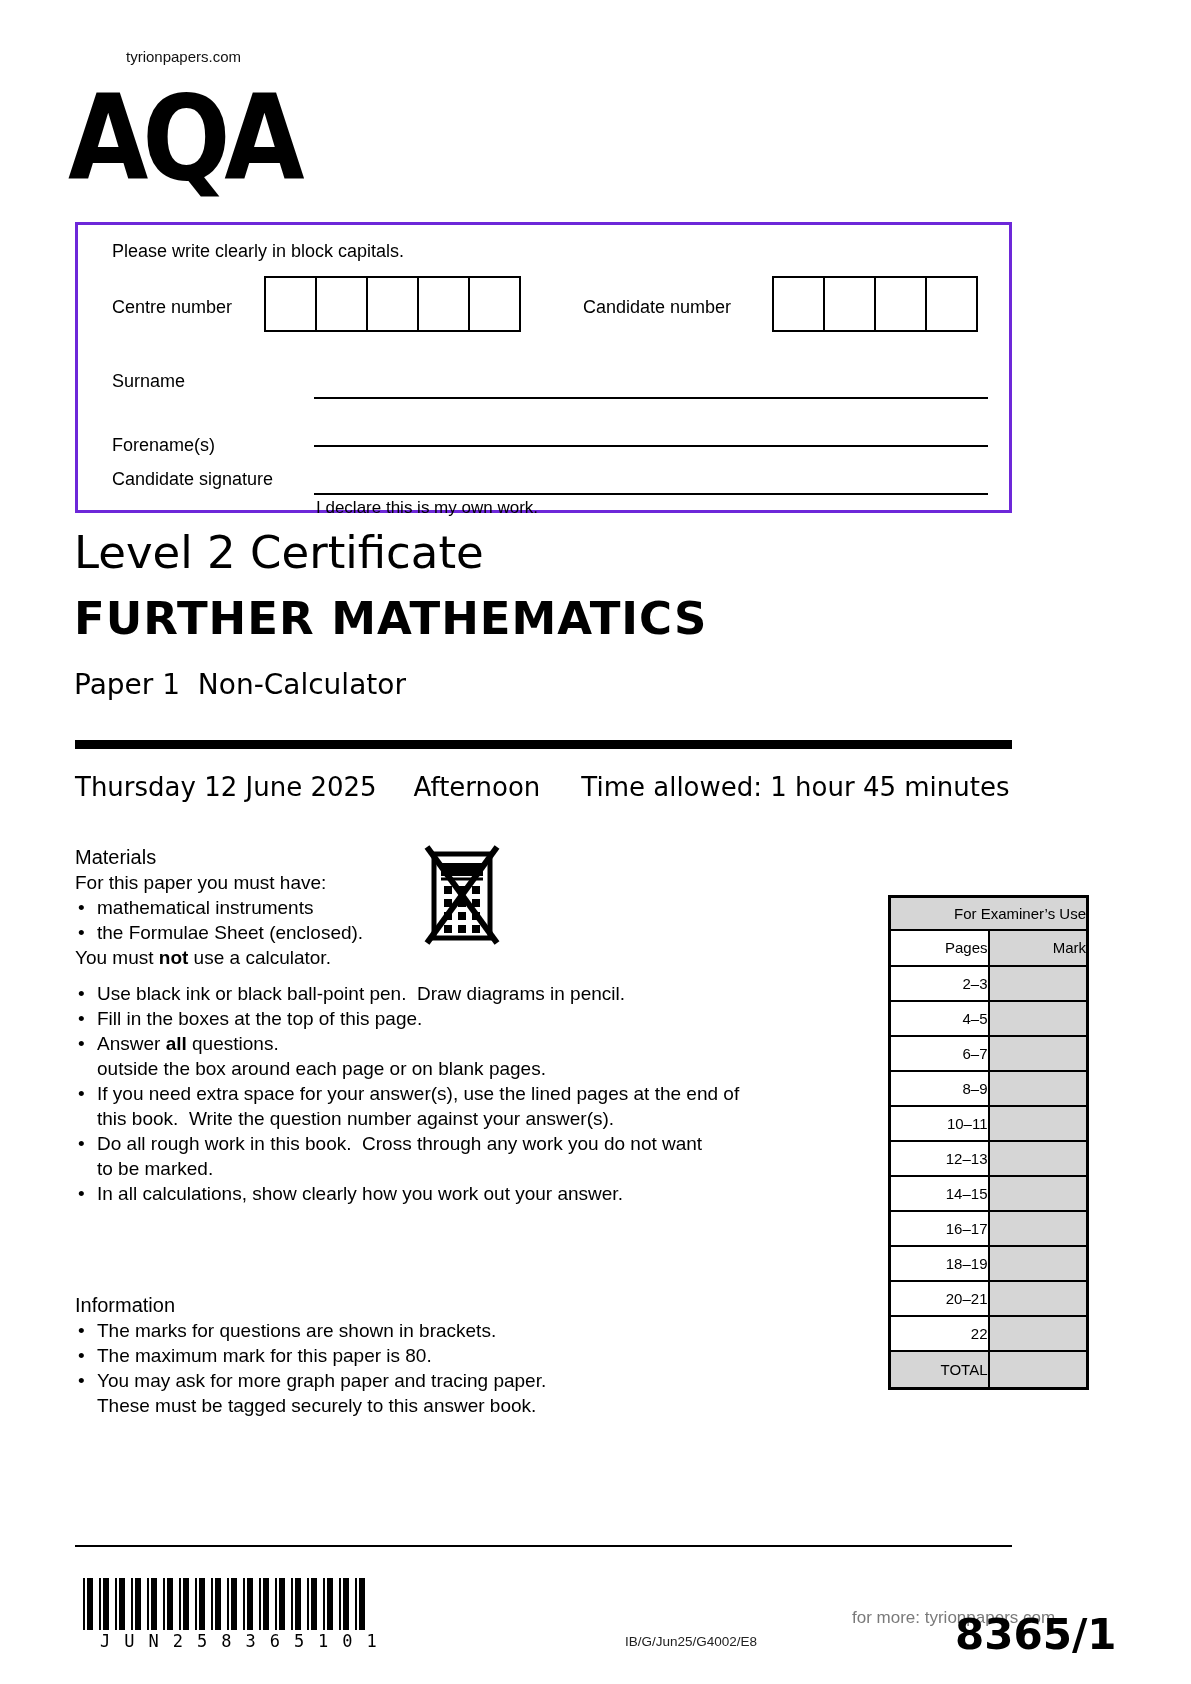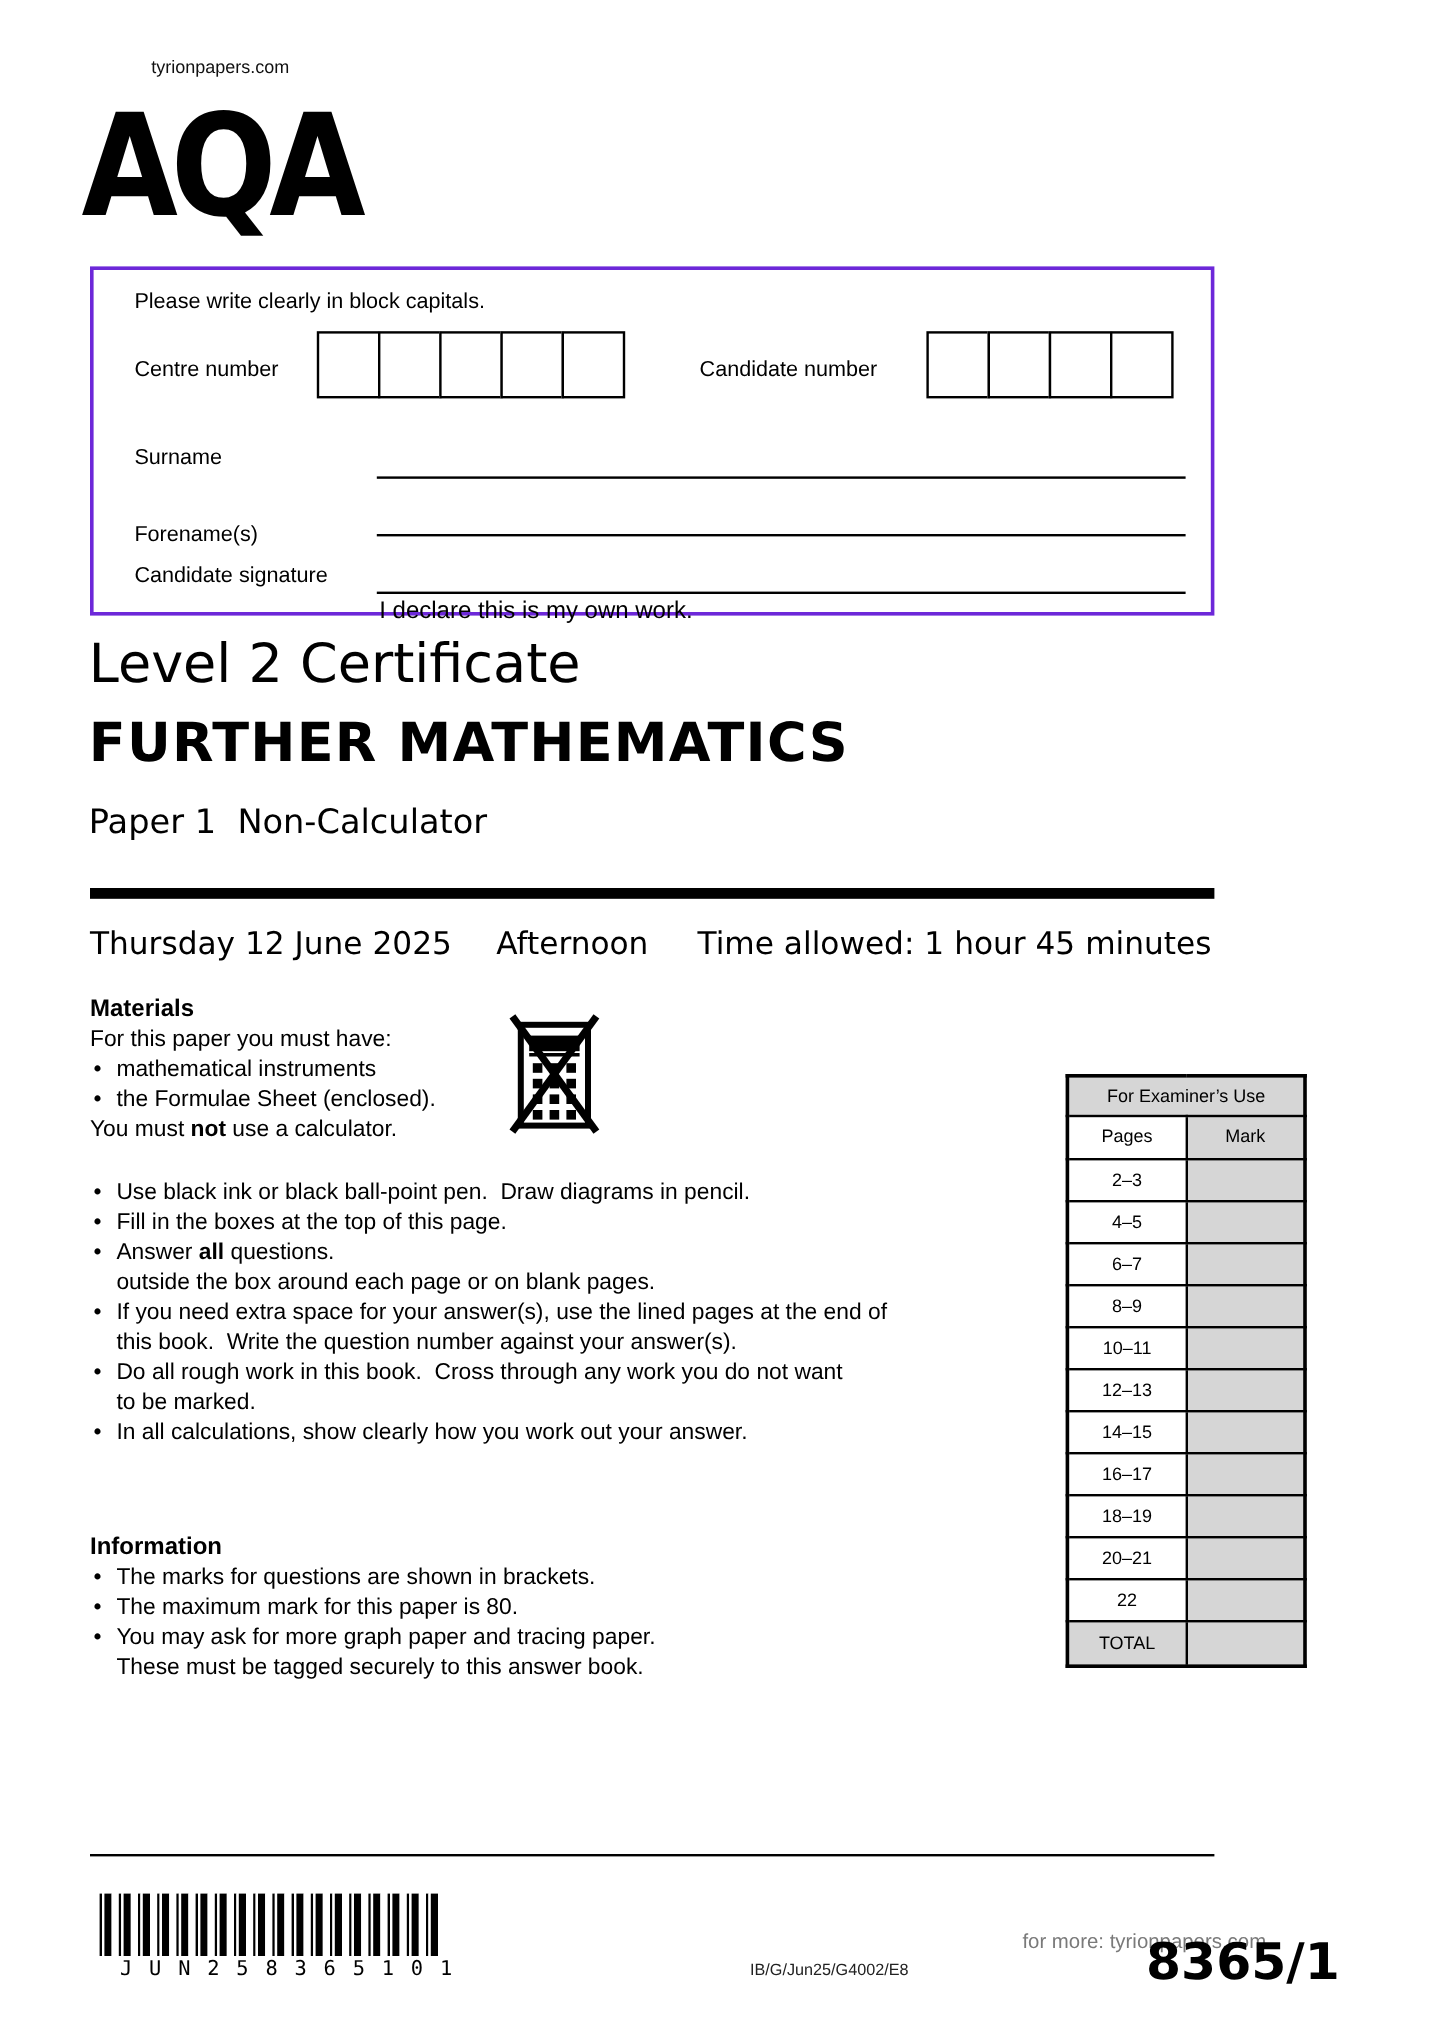--- a/index.html
+++ b/index.html
@@ -15,51 +15,51 @@
           transform:scaleX(0.88); transform-origin:left top; }
 
   
   #candidate-box { left:75px; top:222px; width:937px; height:291px; border:3px solid #6d28d9; }
   .cb-label { position:absolute; font-size:18px; }
   #cb-instruction { left:34px; top:16px; font-size:18px; position:absolute; }
   .cellrow { position:absolute; display:flex; }
   .digit-cell { width:53px; height:56px; border:2px solid #000; margin-left:-2px; background:#fff; }
   .digit-cell:first-child { margin-left:0; }
   .write-line { position:absolute; height:0; border-bottom:2px solid #000; }
-  #cb-declaration { position:absolute; left:238px; top:273px; font-size:20px;text-align:center; }
+  #cb-declaration { position:absolute; left:238px; top:273px; font-size:17px;text-align:center; }
 
   
   #title-qualification { left:74px; top:526px; font-family:"DejaVu Sans", sans-serif; font-size:45px; }
   #title-subject { left:74px; top:592px; font-family:"DejaVu Sans", sans-serif; font-size:45px; font-weight:bold; letter-spacing:1px; }
   #title-paper { left:74px; top:668px; font-family:"DejaVu Sans", sans-serif; font-size:28px; white-space:pre; }
 
   #rule { left:75px; top:740px; width:937px; height:9px; background:#000; }
 
   #session { left:75px; top:772px; width:960px; font-family:"DejaVu Sans", sans-serif; font-size:26px; display:flex; white-space:pre; }
   #session .sep1 { width:37px; }
   #session .sep2 { width:41px; }
 
   
   .section { position:absolute; font-size:19px; line-height:25px; }
-  .sec-heading { font-weight:bold; font-size:20px; line-height:26px; }
+  .sec-heading { font-weight:normal; font-size:20px; line-height:26px;margin-top:16px; }
   .plain-line { white-space:pre-wrap; }
   .bullet-item { }
   .b-line { position:relative; padding-left:22px; white-space:pre-wrap; line-height:25px; }
   .b-line.first::before { content:"\2022"; position:absolute; left:3px; }
   .bold, .sec-bold { font-weight:bold; }
 
   #materials { left:75px; top:828px; width:480px; }
   #instructions { left:75px; top:981px; width:760px; }
   #information { left:75px; top:1276px; width:760px; }
 
   #calc-icon { left:424px; top:842px; }
 
   
   #examiner-table { left:888px; top:895px; border-collapse:collapse; table-layout:fixed; }
-  #examiner-table td, #examiner-table th { border:2px solid #000; font-size:15px; text-align:center; font-weight:normal; padding:0;margin-top:28px; }
+  #examiner-table td, #examiner-table th { border:2px solid #000; font-size:15px; text-align:right; font-weight:normal; padding:0;margin-top:28px; }
   #examiner-table { border:3px solid #000; }
   #examiner-table col { width:99px; }
   #et-title-cell { height:33px; font-size:15.5px; }
   .et-sub { height:36px; }
   .et-pages { height:35px; background:#fff; }
   .et-shade { background:#d6d6d6; }
   .et-total td { height:38px; font-weight:bold; font-size:16px; }
 
   
   #footer-line { left:75px; top:1545px; width:937px; height:2px; background:#000; }

